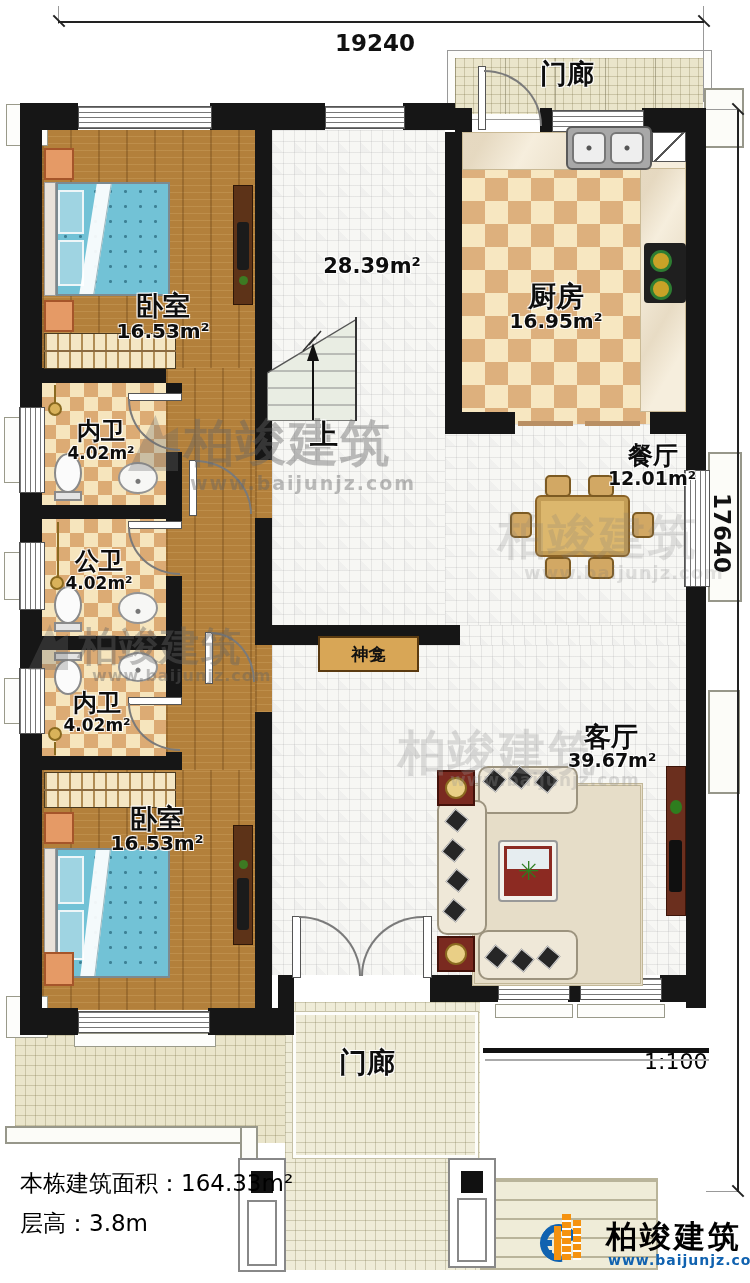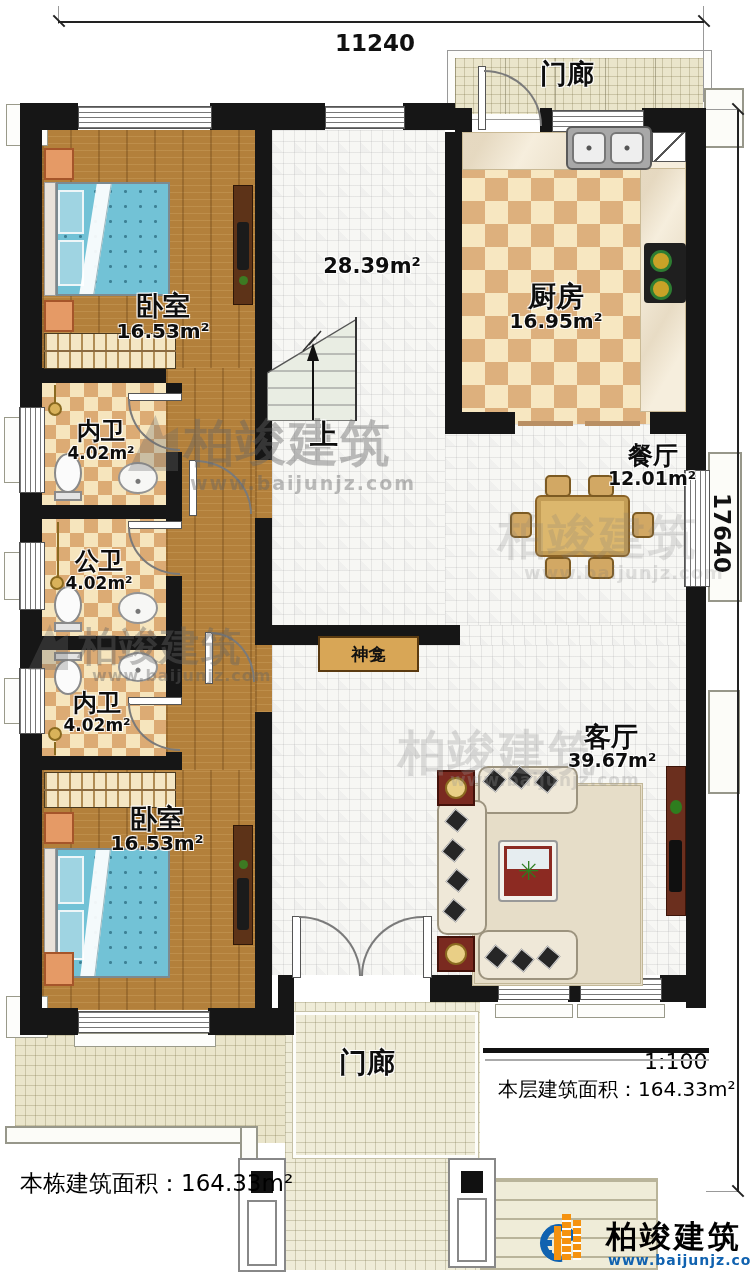--- a/index.html
+++ b/index.html
@@ -329,37 +329,37 @@
   <div class="wm" style="left:498px;top:512px;font-size:48px;color:rgba(120,120,120,.2);letter-spacing:2px;">柏竣建筑</div>
   <div class="wm" style="left:524px;top:564px;font-size:18px;color:rgba(120,120,120,.2);letter-spacing:1px;">www.baijunjz.com</div>
   <div class="wm" style="left:398px;top:728px;font-size:48px;color:rgba(150,150,150,.3);letter-spacing:2px;">柏竣建筑</div>
   <div class="wm" style="left:450px;top:772px;font-size:17px;color:rgba(150,150,150,.3);letter-spacing:1px;">www.baijunjz.com</div>
 
   <div class="dimext" style="left:58px;top:6px;width:1px;height:18px;"></div>
   <div class="dimext" style="left:703px;top:6px;width:1px;height:96px;"></div>
   <div class="dim" style="left:58px;top:21px;width:646px;height:2px;"></div>
   <div class="dimtick" style="left:51px;top:20px;"></div>
   <div class="dimtick" style="left:696px;top:20px;"></div>
-  <div class="dimtext" style="left:300px;top:30px;width:150px;">11240</div>
+  <div class="dimtext" style="left:300px;top:30px;width:150px;">19240</div>
   <div class="dim" style="left:737px;top:110px;width:2px;height:1082px;"></div>
   <div class="dimtick" style="left:730px;top:108px;"></div>
   <div class="dimtick" style="left:730px;top:1190px;"></div>
   <div class="dimext" style="left:706px;top:109px;width:32px;height:1px;"></div>
   <div class="dimext" style="left:706px;top:1191px;width:32px;height:1px;"></div>
   <div class="dimtext" style="left:682px;top:520px;width:80px;transform:rotate(90deg);">17640</div>
 
   <div class="ttext" style="left:644px;top:1013px;font-size:22px;margin-top:36px;">1:100</div>
   <div class="abs" style="left:483px;top:1048px;width:226px;height:5px;background:#111;z-index:50;"></div>
   <div class="abs" style="left:485px;top:1059px;width:224px;height:2px;background:#aaa;z-index:50;"></div>
-  <div class="ttext" style="left:498px;top:1076px;font-size:20px;white-space:nowrap;">
-    <span>本层建筑面积：</span><span>164.33m²</span>
-  </div>
 
   <div class="ttext" style="left:20px;top:1168px;font-size:23px;white-space:nowrap;z-index:55;">
     <span>本栋建筑面积：</span><span>164.33m²</span>
+  </div>
+  <div class="ttext" style="left:20px;top:1208px;font-size:23px;white-space:nowrap;z-index:55;">
+    <span>层高：</span><span>3.8m</span>
   </div>
 
   <div class="abs" style="left:540px;top:1214px;width:58px;height:56px;z-index:55;">
     <div class="abs" style="left:0;top:10px;width:38px;height:38px;border:7px solid #1062b0;border-right-color:transparent;border-radius:50%;transform:rotate(35deg);box-sizing:border-box;"></div>
     <div class="abs" style="left:22px;top:0;width:9px;height:46px;background:#f5920f;background-image:repeating-linear-gradient(to bottom,transparent 0 6px,#fff 6px 8px);"></div>
     <div class="abs" style="left:33px;top:6px;width:8px;height:40px;background:#f5920f;background-image:repeating-linear-gradient(to bottom,transparent 0 6px,#fff 6px 8px);"></div>
     <div class="abs" style="left:14px;top:12px;width:7px;height:34px;background:#f5920f;"></div>
     <div class="abs" style="left:6px;top:26px;width:6px;height:6px;background:#1062b0;"></div>
     <div class="abs" style="left:6px;top:36px;width:6px;height:6px;background:#1062b0;"></div>
   </div>

